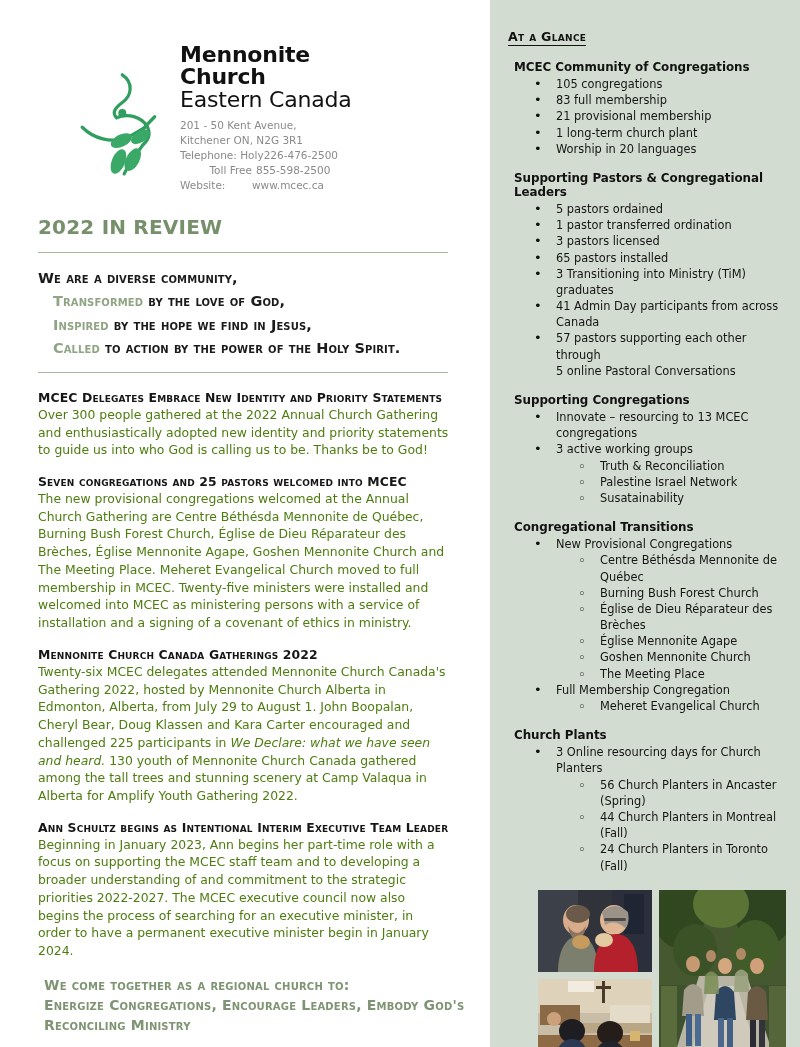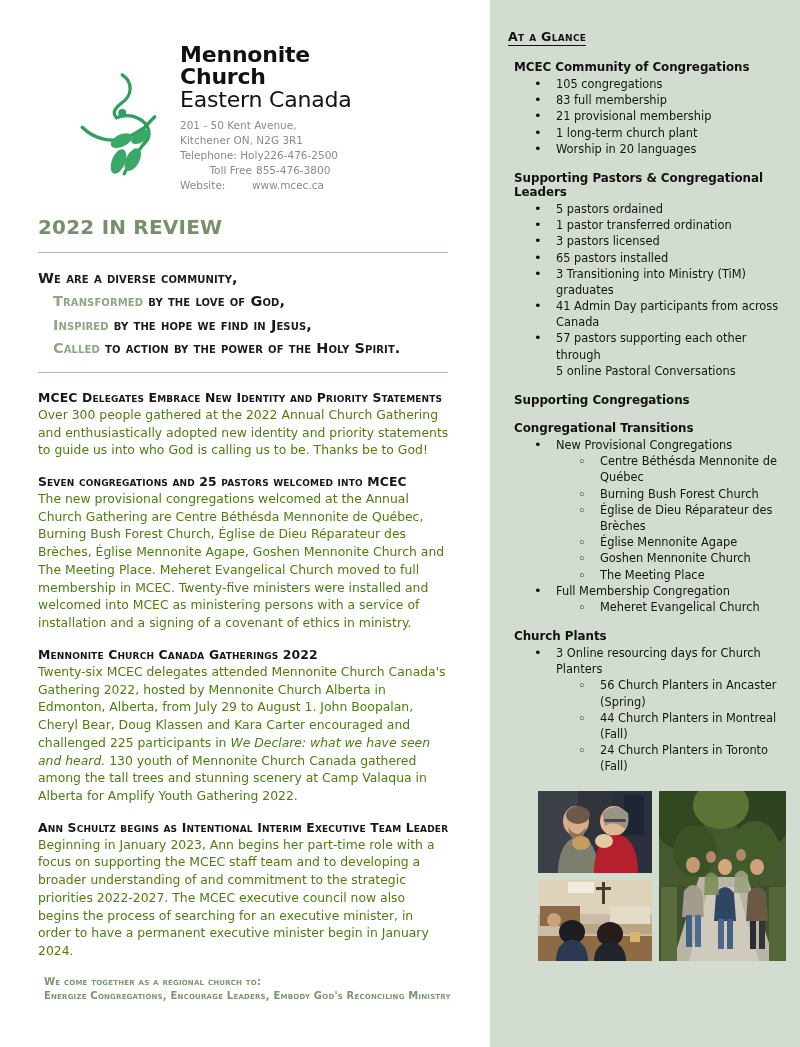--- a/index.html
+++ b/index.html
@@ -128,21 +128,21 @@
     line-height: 1.43;
   }
   .art-body i { font-style: italic; }
 
   
   .tagline {
     margin-top: 12px;
     color: #7e9472;
     font-variant: small-caps;
     font-weight: bold;
-    font-size: 10px;
+    font-size: 14px;
     line-height: 1.45;
     letter-spacing: 0.2px;
     padding-left: 6px;
   }
   .tagline .t2 { display: block; }
 
   
   .sidebar {
     width: 310px;
     background: #d3dcd0;
@@ -269,21 +269,21 @@
 
         <div class="contact">
           <div>201 - 50 Kent Avenue,</div>
           <div>Kitchener ON, N2G 3R1</div>
           <div class="contact-row">
             <span class="c-label">Telephone: Holy</span>
             <span class="c-val">226-476-2500</span>
           </div>
           <div class="contact-row">
             <span class="c-label-r">Toll Free</span>
-            <span class="c-val">855-476-3800</span>
+            <span class="c-val">855-598-2500</span>
           </div>
           <div class="contact-row">
             <span class="c-label">Website:</span>
             <span class="c-val">www.mcec.ca</span>
           </div>
         </div>
       </div>
     </div>
 
     <div class="review-title">2022 IN REVIEW</div>
@@ -354,20 +354,30 @@
         <li><span class="b1">65 pastors installed</span></li>
         <li><span class="b1">3 Transitioning into Ministry (TiM) graduates</span></li>
         <li><span class="b1">41 Admin Day participants from across Canada</span></li>
         <li><span class="b1">57 pastors supporting each other through</span><span class="sub-line">5 online Pastoral Conversations</span></li>
       </ul>
     </div>
 
     
     <div class="sb-group">
       <div class="sb-head">Supporting Congregations</div>
+      <ul class="lvl1">
+        <li><span class="b1">Innovate – resourcing to 13 MCEC</span><span class="sub-line">congregations</span></li>
+        <li><span class="b1">3 active working groups</span>
+          <ul class="lvl2">
+            <li>Truth &amp; Reconciliation</li>
+            <li>Palestine Israel Network</li>
+            <li>Susatainability</li>
+          </ul>
+        </li>
+      </ul>
     </div>
 
     
     <div class="sb-group">
       <div class="sb-head">Congregational Transitions</div>
       <ul class="lvl1">
         <li><span class="b1">New Provisional Congregations</span>
           <ul class="lvl2">
             <li>Centre Béthésda Mennonite de Québec</li>
             <li>Burning Bush Forest Church</li>

